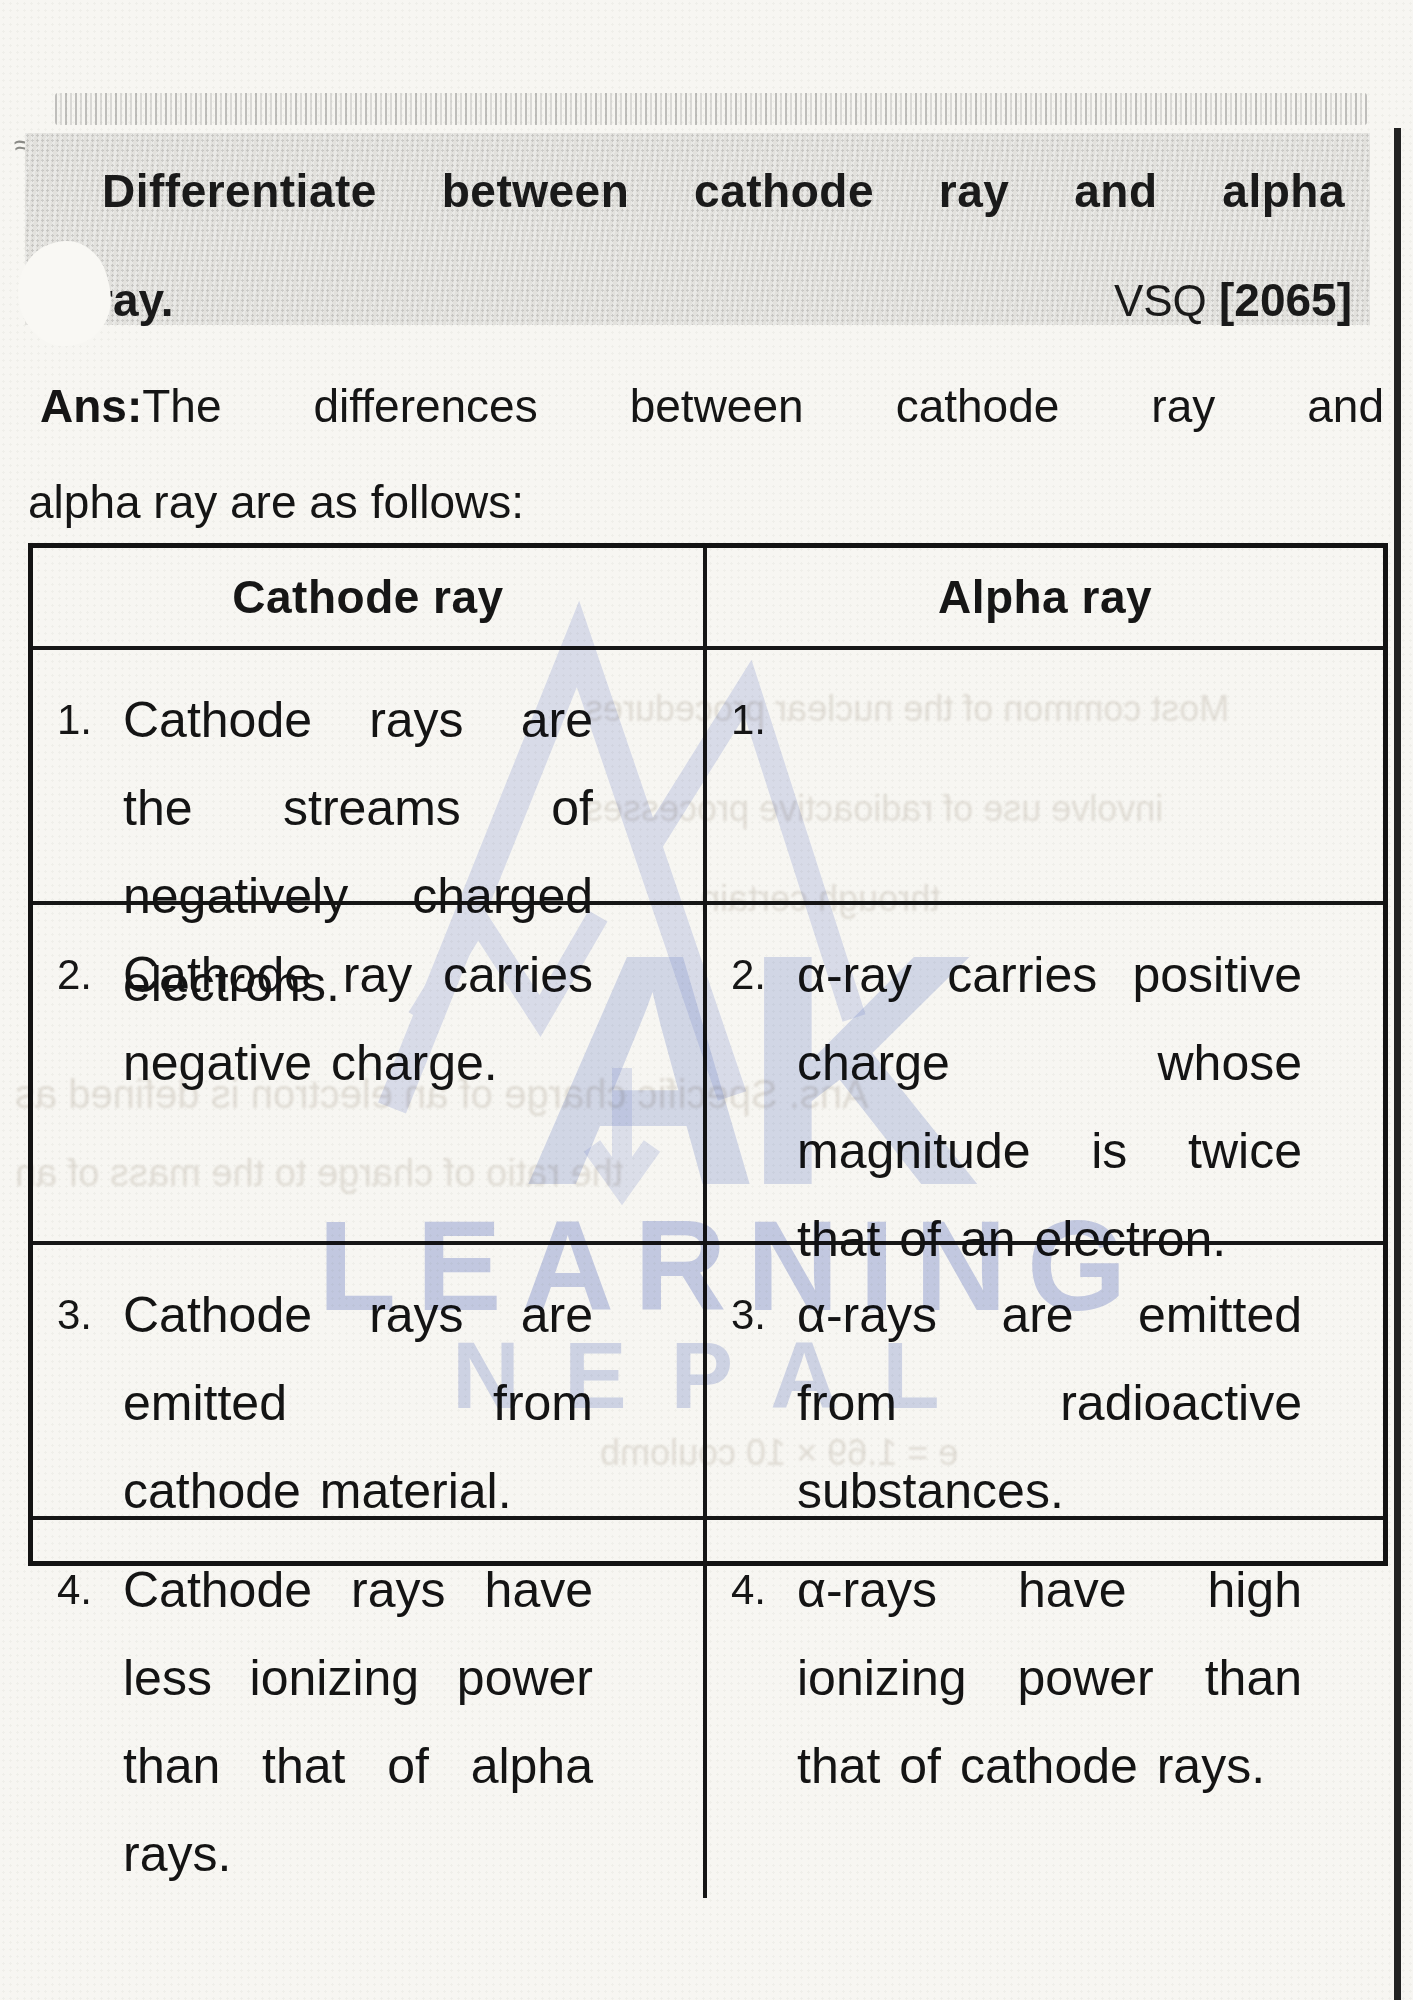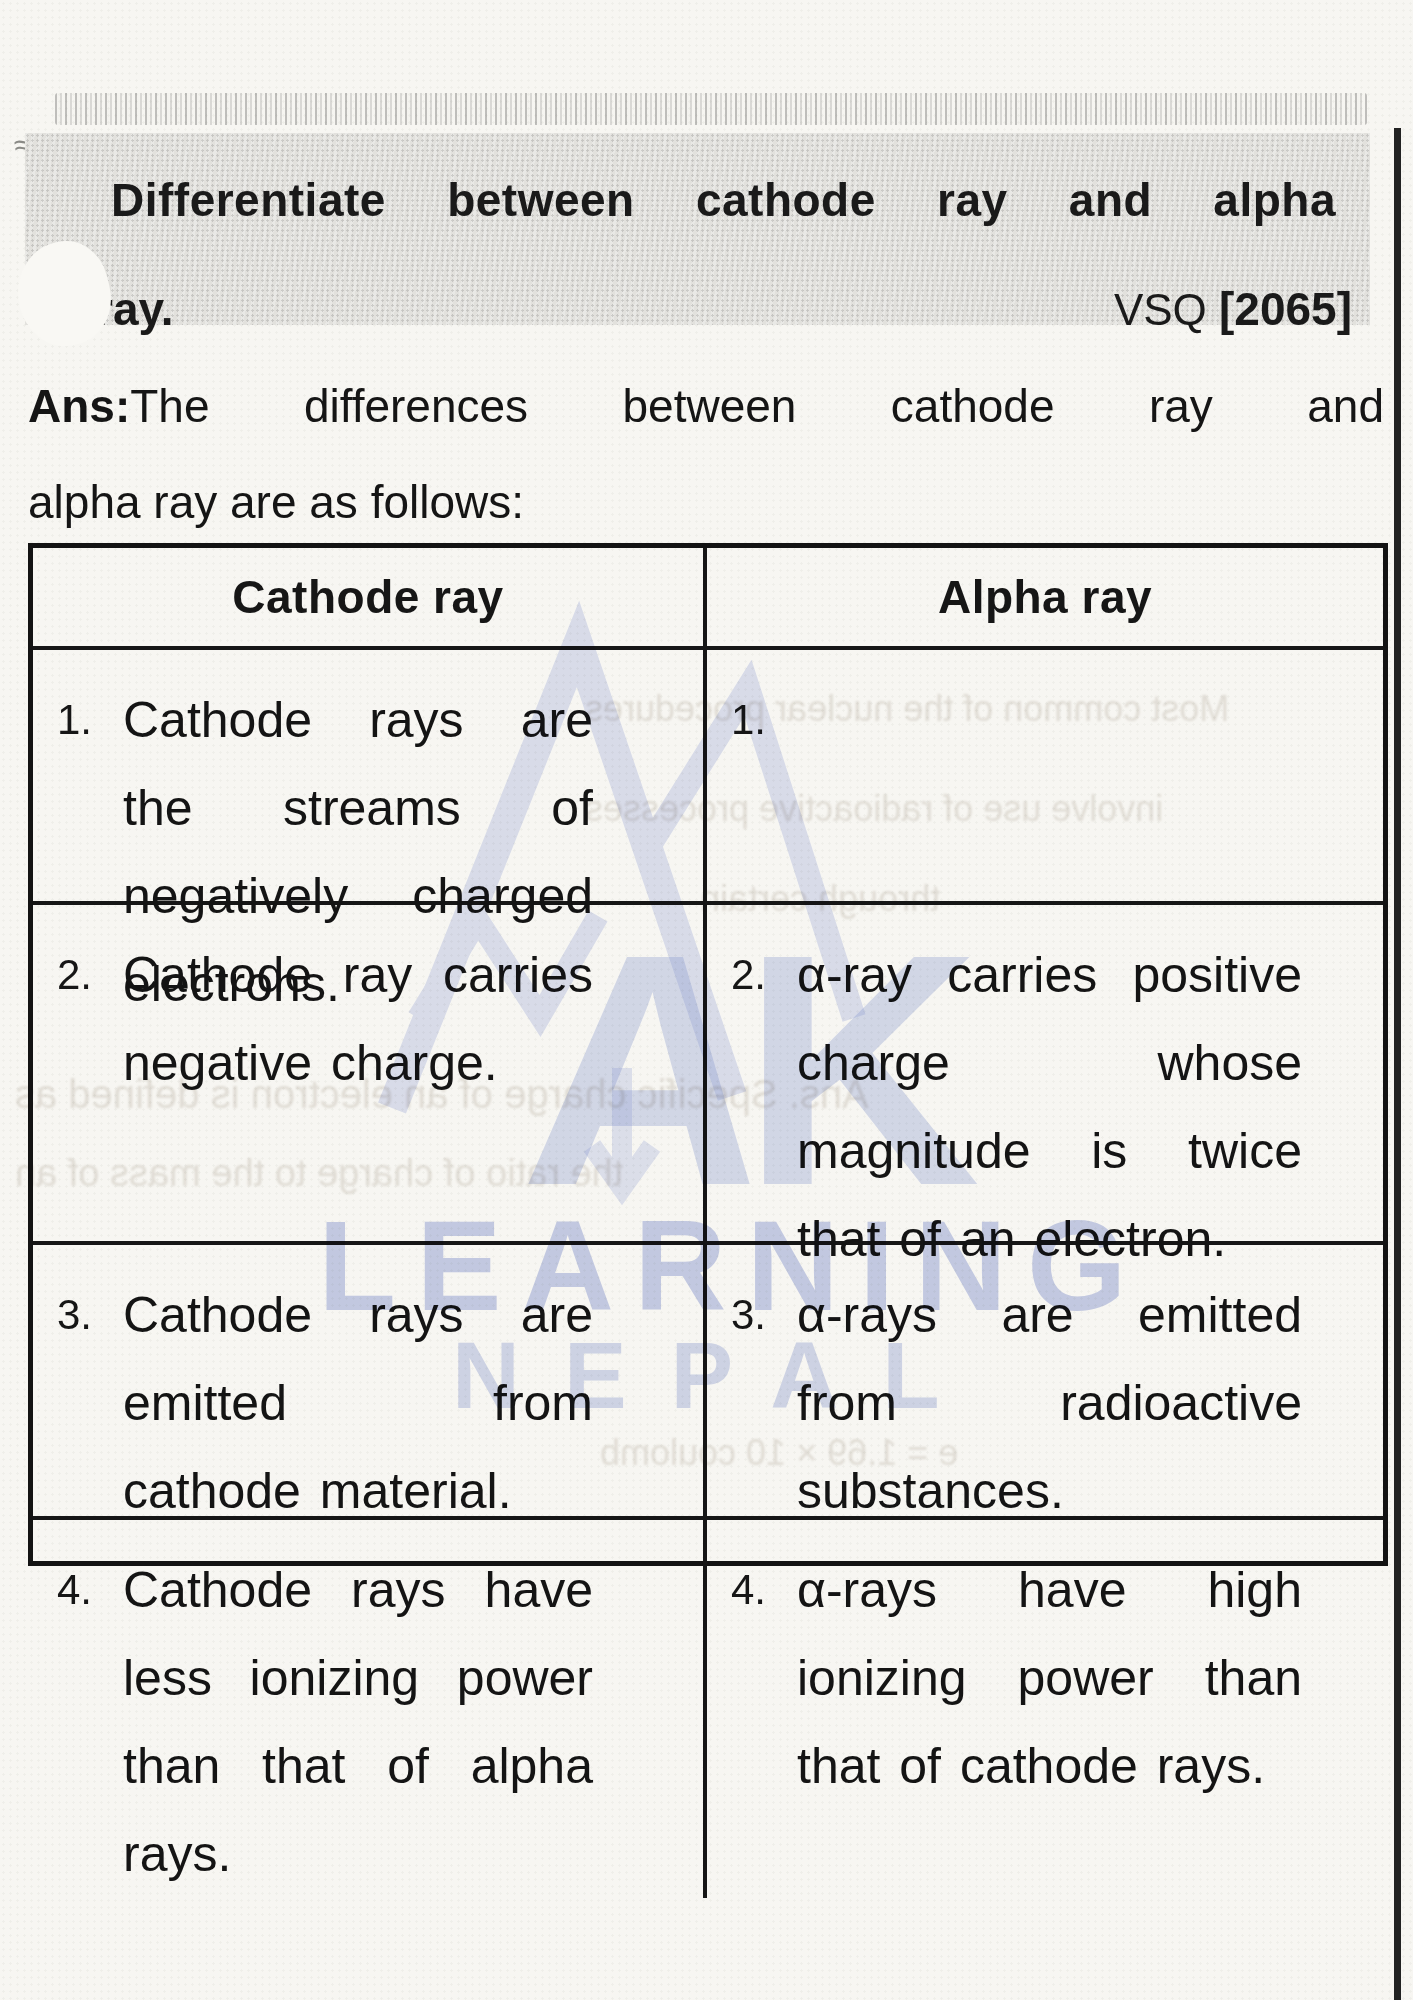--- a/index.html
+++ b/index.html
@@ -24,37 +24,37 @@
   .qbox{
     position:absolute; left:25px; top:133px; width:1345px; height:192px;
     background-color:#e2e1dd;
     background-image:
       radial-gradient(rgba(60,60,60,.17) 1px, transparent 1.25px),
       repeating-linear-gradient(100deg, rgba(255,255,255,.25) 0 3px, transparent 3px 7px);
     background-size:5px 5px, auto;
     box-sizing:border-box; padding:20px 18px 0 70px;
   }
   .qline1{
-    margin:16px; font-size:46px; font-weight:700; line-height:62px; letter-spacing:.5px;
+    margin:7px; font-size:46px; font-weight:700; line-height:62px; letter-spacing:.5px;
     text-align:justify; text-align-last:justify; color:#1a1a1a;
   }
   .qline2{
     margin:48px 0 0 0; display:flex; justify-content:space-between; align-items:baseline;
     font-size:46px; font-weight:700; line-height:60px; color:#1a1a1a;
   }
   .qtag{font-weight:400; font-size:44px;margin-left:24px;}
   .qtag b{font-weight:800; font-size:46px;}
   .white-patch{
     position:absolute; left:18px; top:242px; width:92px; height:104px;
     background:#f9f8f4; border-radius:55% 45% 50% 50%; transform:rotate(-14deg);
   }
   
   .ans{position:absolute; left:28px; top:358px; width:1356px;}
   .ans p{margin:0; font-size:46px; line-height:96px; color:#151515;}
-  .ans .l1{text-align:justify; text-align-last:justify;}
+  .ans .l1{text-align:justify; text-align-last:justify;margin-left:12px;}
   .ans b{font-weight:700;}
   
   .qtable{
     position:absolute; left:28px; top:543px; width:1360px; height:1023px;
     box-sizing:border-box; border:5px solid #131313;
     display:grid; grid-template-columns:674px auto;
     grid-template-rows:102px 255px 340px 275px auto;
   }
   .cell{box-sizing:border-box; border-bottom:4px solid #161616;}
   .lcol{border-right:4px solid #161616;}

